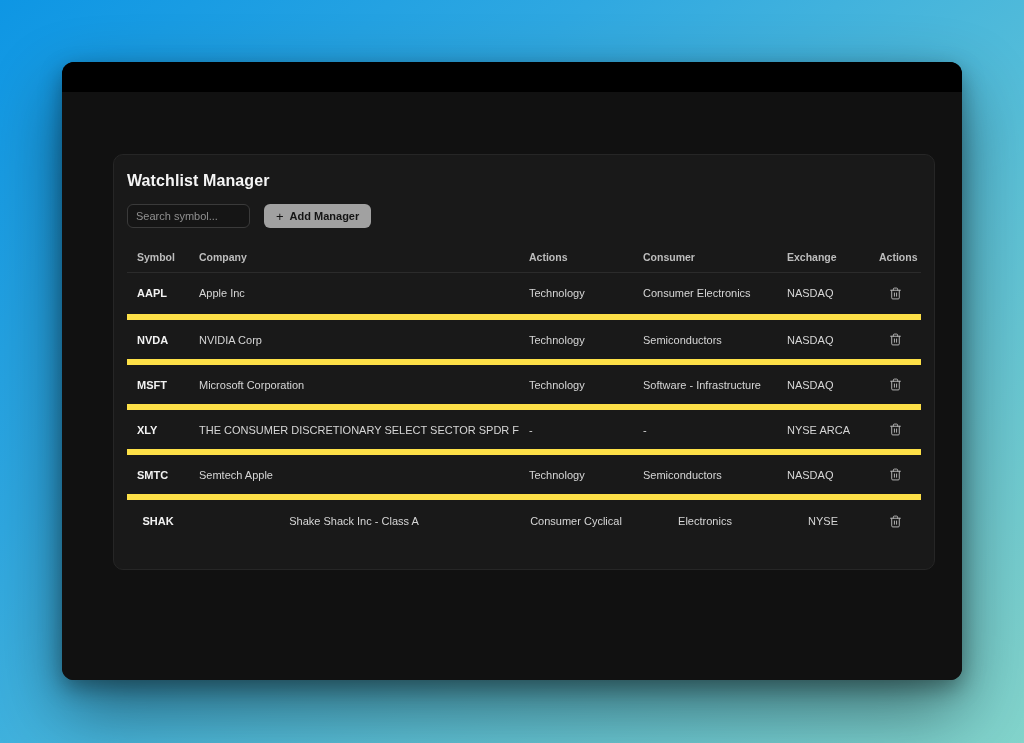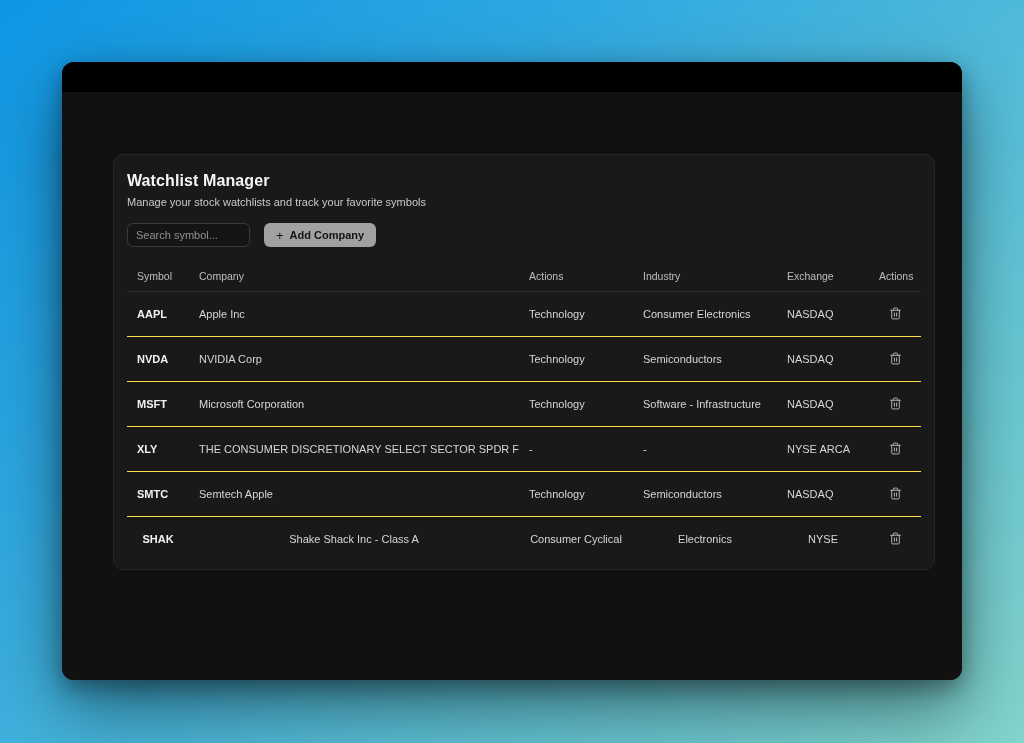--- a/index.html
+++ b/index.html
@@ -97,33 +97,33 @@
   col.c-industry { width: 144px; }
   col.c-exchange { width: 92px; }
   col.c-actions  { width: 52px; }
   .watchlist th {
     height: 30px;
     text-align: left;
     vertical-align: middle;
     padding: 0 10px;
     color: #bdbdbd;
     font-size: 10.5px;
-    font-weight: 400;
+    font-weight: 700;
     border-bottom: 1px solid #2b2b2b;
     white-space: nowrap;
     overflow: hidden;
   }
   .watchlist th:last-child { text-align: right; }
   .watchlist td {
     height: 45px;
     vertical-align: middle;
     padding: 0 10px;
     color: #d6d6d6;
     font-size: 11px;
-    border-bottom: 1px solid #fde047;
+    border-bottom: 6px solid #fde047;
     white-space: nowrap;
     overflow: hidden;
   }
   .watchlist tr:last-child td { border-bottom: none; text-align: center; }
   .watchlist td.symbol { color: #f2f2f2; font-weight: 700; }
   .watchlist td.actions { text-align: center; }
   .delete-btn {
     background: transparent;
     border: none;
     padding: 2px;
@@ -136,43 +136,42 @@
   .delete-btn svg { width: 13px; height: 13px; display: block; }
 </style>
 </head>
 <body>
 
 <div class="window">
   <div class="titlebar"></div>
   <div class="window-body">
     <div class="card">
       <div class="card-title">Watchlist Manager</div>
-      <div class="card-subtitle">Manage your stock watchlists and track your favorite symbols</div>
       <div class="toolbar">
         <input class="search-input" type="text" placeholder="Search symbol..." style="">
         <button class="add-btn">
           <span class="plus">+</span>
-          <span>Add Company</span>
+          <span>Add Manager</span>
         </button>
       </div>
       <table class="watchlist">
         <colgroup>
           <col class="c-symbol">
             <col class="c-company">
             <col class="c-sector">
           <col class="c-industry">
             <col class="c-exchange">
             <col class="c-actions">
         </colgroup>
         <thead>
           <tr>
               <th>Symbol</th>
               <th>Company</th>
               <th>Actions</th>
-              <th>Industry</th>
+              <th>Consumer</th>
               <th>Exchange</th>
               <th>Actions</th>
             </tr>
         </thead>
         <tbody>
             <tr>
     <td class="symbol">AAPL</td>
     <td>Apple Inc</td>
     <td>Technology</td>
     <td>Consumer Electronics</td>

